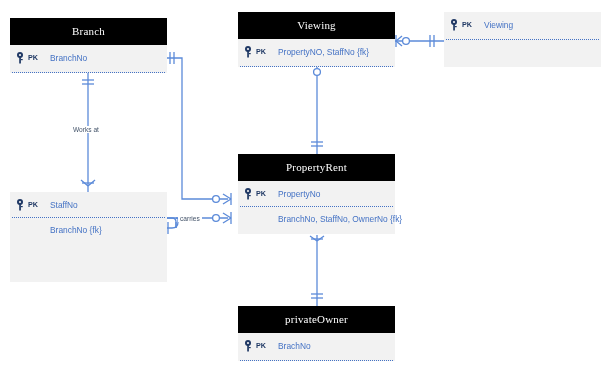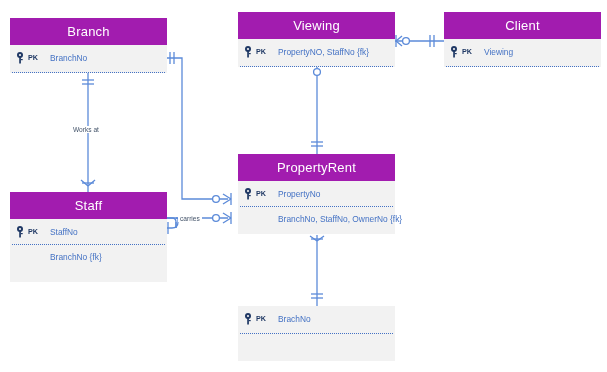--- a/index.html
+++ b/index.html
@@ -19,27 +19,28 @@
     left: 0; top: 0;
     width: 607px;
     height: 372px;
   }
   .entity {
     position: absolute;
     box-sizing: border-box;
     background: #F2F2F2;
   }
   .ent-header {
-    background: #a21caf;
+    background: #000000;
     color: #FFFFFF;
-    font-size: 13px;
+    font-size: 11px;
     text-align: center;
     line-height: 27px;
     height: 27px;
     letter-spacing: .2px;
+    font-family: Liberation Serif, serif;
   }
   .ent-body {
     position: relative;
     height: calc(100% - 27px);
   }
   .attr-row {
     position: relative;
     height: 25px;
     display: flex;
     align-items: center;
@@ -208,21 +209,20 @@
         </svg>
         <span class="pk-label">PK</span>
       </span>
       <span class="attr-text">PropertyNO, StaffNo {fk}</span>
     </div>
     <div class="sep-bottom"></div>
   </div>
 </div>
 
 <div class="entity" style="left:444px; top:12px; width:157px; height:55px;">
-  <div class="ent-header">Client</div>
   <div class="ent-body">
     <div class="attr-row">
       <span class="pk-cell">
         <svg class="key-icon" viewBox="0 0 11 12">
           <circle cx="4" cy="3" r="3" fill="#1F3864"></circle>
           <circle cx="4" cy="3" r="1.1" fill="#F2F2F2"></circle>
           <rect x="3.2" y="4.5" width="1.7" height="7" fill="#1F3864"></rect>
           <rect x="4.9" y="7" width="1.8" height="1.2" fill="#1F3864"></rect>
         </svg>
         <span class="pk-label">PK</span>
@@ -249,21 +249,20 @@
       <span class="attr-text">PropertyNo</span>
     </div>
     <div class="sep" style="top:25px;"></div>
     <div class="attr-row attr-indent">
       <span class="attr-text">BranchNo, StaffNo, OwnerNo {fk}</span>
     </div>
   </div>
 </div>
 
 <div class="entity" style="left:10px; top:192px; width:157px; height:90px;">
-  <div class="ent-header">Staff</div>
   <div class="ent-body">
     <div class="attr-row">
       <span class="pk-cell">
         <svg class="key-icon" viewBox="0 0 11 12">
           <circle cx="4" cy="3" r="3" fill="#1F3864"></circle>
           <circle cx="4" cy="3" r="1.1" fill="#F2F2F2"></circle>
           <rect x="3.2" y="4.5" width="1.7" height="7" fill="#1F3864"></rect>
           <rect x="4.9" y="7" width="1.8" height="1.2" fill="#1F3864"></rect>
         </svg>
         <span class="pk-label">PK</span>
@@ -271,20 +270,21 @@
       <span class="attr-text">StaffNo</span>
     </div>
     <div class="sep" style="top:25px;"></div>
     <div class="attr-row attr-indent">
       <span class="attr-text">BranchNo {fk}</span>
     </div>
   </div>
 </div>
 
 <div class="entity" style="left:238px; top:306px; width:157px; height:55px;">
+  <div class="ent-header">privateOwner</div>
   <div class="ent-body">
     <div class="attr-row">
       <span class="pk-cell">
         <svg class="key-icon" viewBox="0 0 11 12">
           <circle cx="4" cy="3" r="3" fill="#1F3864"></circle>
           <circle cx="4" cy="3" r="1.1" fill="#F2F2F2"></circle>
           <rect x="3.2" y="4.5" width="1.7" height="7" fill="#1F3864"></rect>
           <rect x="4.9" y="7" width="1.8" height="1.2" fill="#1F3864"></rect>
         </svg>
         <span class="pk-label">PK</span>

